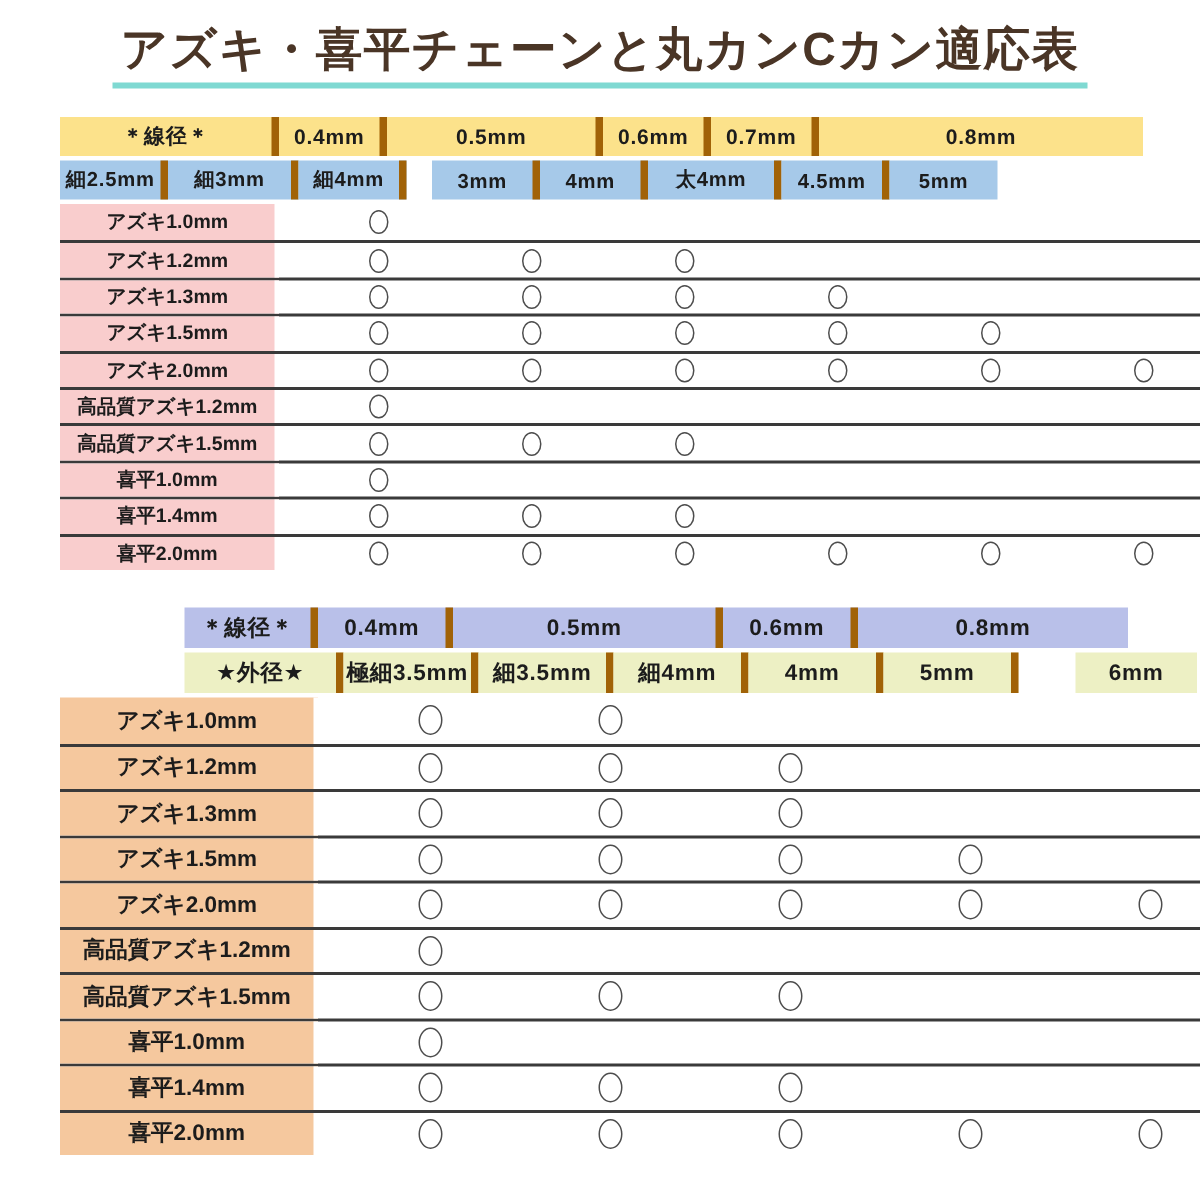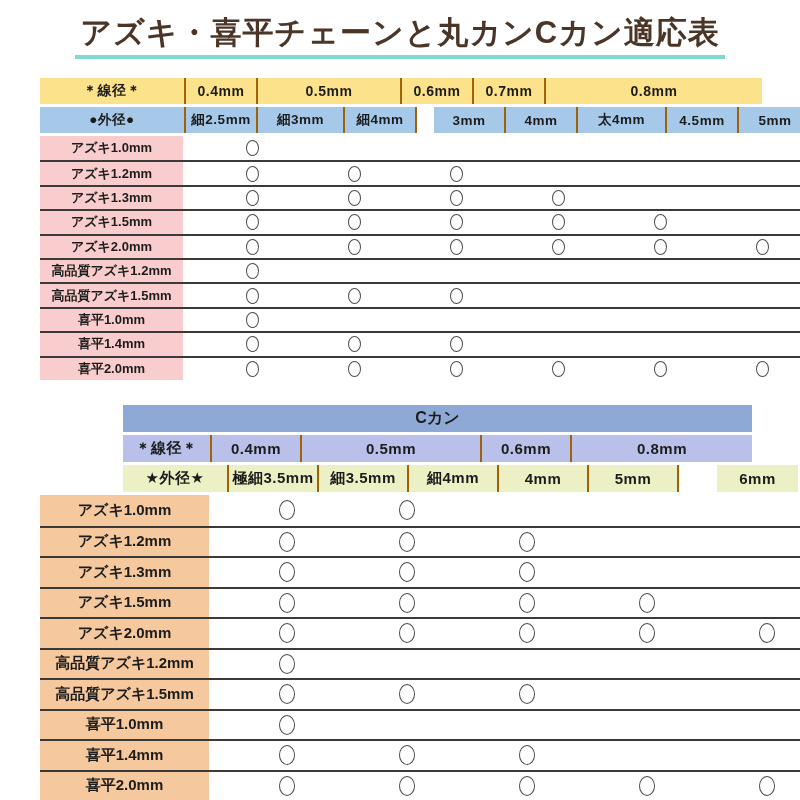--- a/index.html
+++ b/index.html
@@ -24,21 +24,21 @@
 
   .band{ display:flex;align-items:center;justify-content:center; margin-bottom:3px; font-size:16px; }
   .t1 .band{ width:722px;height:26px;background:var(--maru-header-bg); }
   .t2 .band{ width:629px;height:27px;margin-left:83px;background:var(--c-header-bg); }
 
   .hrow{ display:flex; margin-bottom:3px; }
   .t1 .hrow{ height:26px; }
   .t2 .hrow{ height:27px; margin-left:83px; }
   .hcell{
     box-sizing:border-box;display:flex;align-items:center;justify-content:center;
-    border-right:2px solid #a16207; letter-spacing:.5px; white-space:nowrap;
+    border-right:5px solid #a16207; letter-spacing:.5px; white-space:nowrap;
   }
   .hcell:last-child{ border-right:none; }
   .t1 .wire  .hcell{ background:var(--maru-wire-bg);  font-size:14px; }
   .t1 .outer .hcell{ background:var(--maru-outer-bg); font-size:13.5px; }
   .t2 .wire  .hcell{ background:var(--c-wire-bg);     font-size:15px; }
   .t2 .outer .hcell{ background:var(--c-outer-bg);    font-size:15px; }
 
   .brow{ display:flex; box-sizing:border-box;gap:30px; }
   .t1 .brow{ height:24.4px; }
   .t2 .brow{ height:30.5px; }
@@ -66,21 +66,20 @@
   <section class="tbl t1" id="table-maru">
       <div class="hrow wire">
         <div class="hcell" style="width: 146px;">＊線径＊</div>
         <div class="hcell" style="width: 72px;">0.4mm</div>
         <div class="hcell" style="width: 144px;">0.5mm</div>
         <div class="hcell" style="width: 72px;">0.6mm</div>
         <div class="hcell" style="width: 72px;">0.7mm</div>
         <div class="hcell" style="width: 216px;">0.8mm</div>
       </div>
       <div class="hrow outer">
-        <div class="hcell" style="width: 146px;">●外径●</div>
         <div class="hcell" style="width: 72px;">細2.5mm</div>
         <div class="hcell" style="width: 87px;">細3mm</div>
         <div class="hcell" style="width: 72px;">細4mm</div>
         <div class="hcell" style="width: 72px; margin-left: 17px;">3mm</div>
         <div class="hcell" style="width: 72px;">4mm</div>
         <div class="hcell" style="width: 89px;">太4mm</div>
         <div class="hcell" style="width: 72px;">4.5mm</div>
         <div class="hcell" style="width: 72px;">5mm</div>
       </div>
       <div class="brow">
@@ -262,23 +261,20 @@
         </div>
         <div class="mcell">
           <span class="circle"></span>
         </div>
         <div class="mcell">
           <span class="circle"></span>
         </div>
       </div>
     </section>
   <section class="tbl t2" id="table-c">
-      <div class="band">
-        <span>Cカン</span>
-      </div>
       <div class="hrow wire">
         <div class="hcell" style="width: 89px;">＊線径＊</div>
         <div class="hcell" style="width: 90px;">0.4mm</div>
         <div class="hcell" style="width: 180px;">0.5mm</div>
         <div class="hcell" style="width: 90px;">0.6mm</div>
         <div class="hcell" style="width: 180px;">0.8mm</div>
       </div>
       <div class="hrow outer">
         <div class="hcell" style="width: 106px;">★外径★</div>
         <div class="hcell" style="width: 90px;">極細3.5mm</div>

